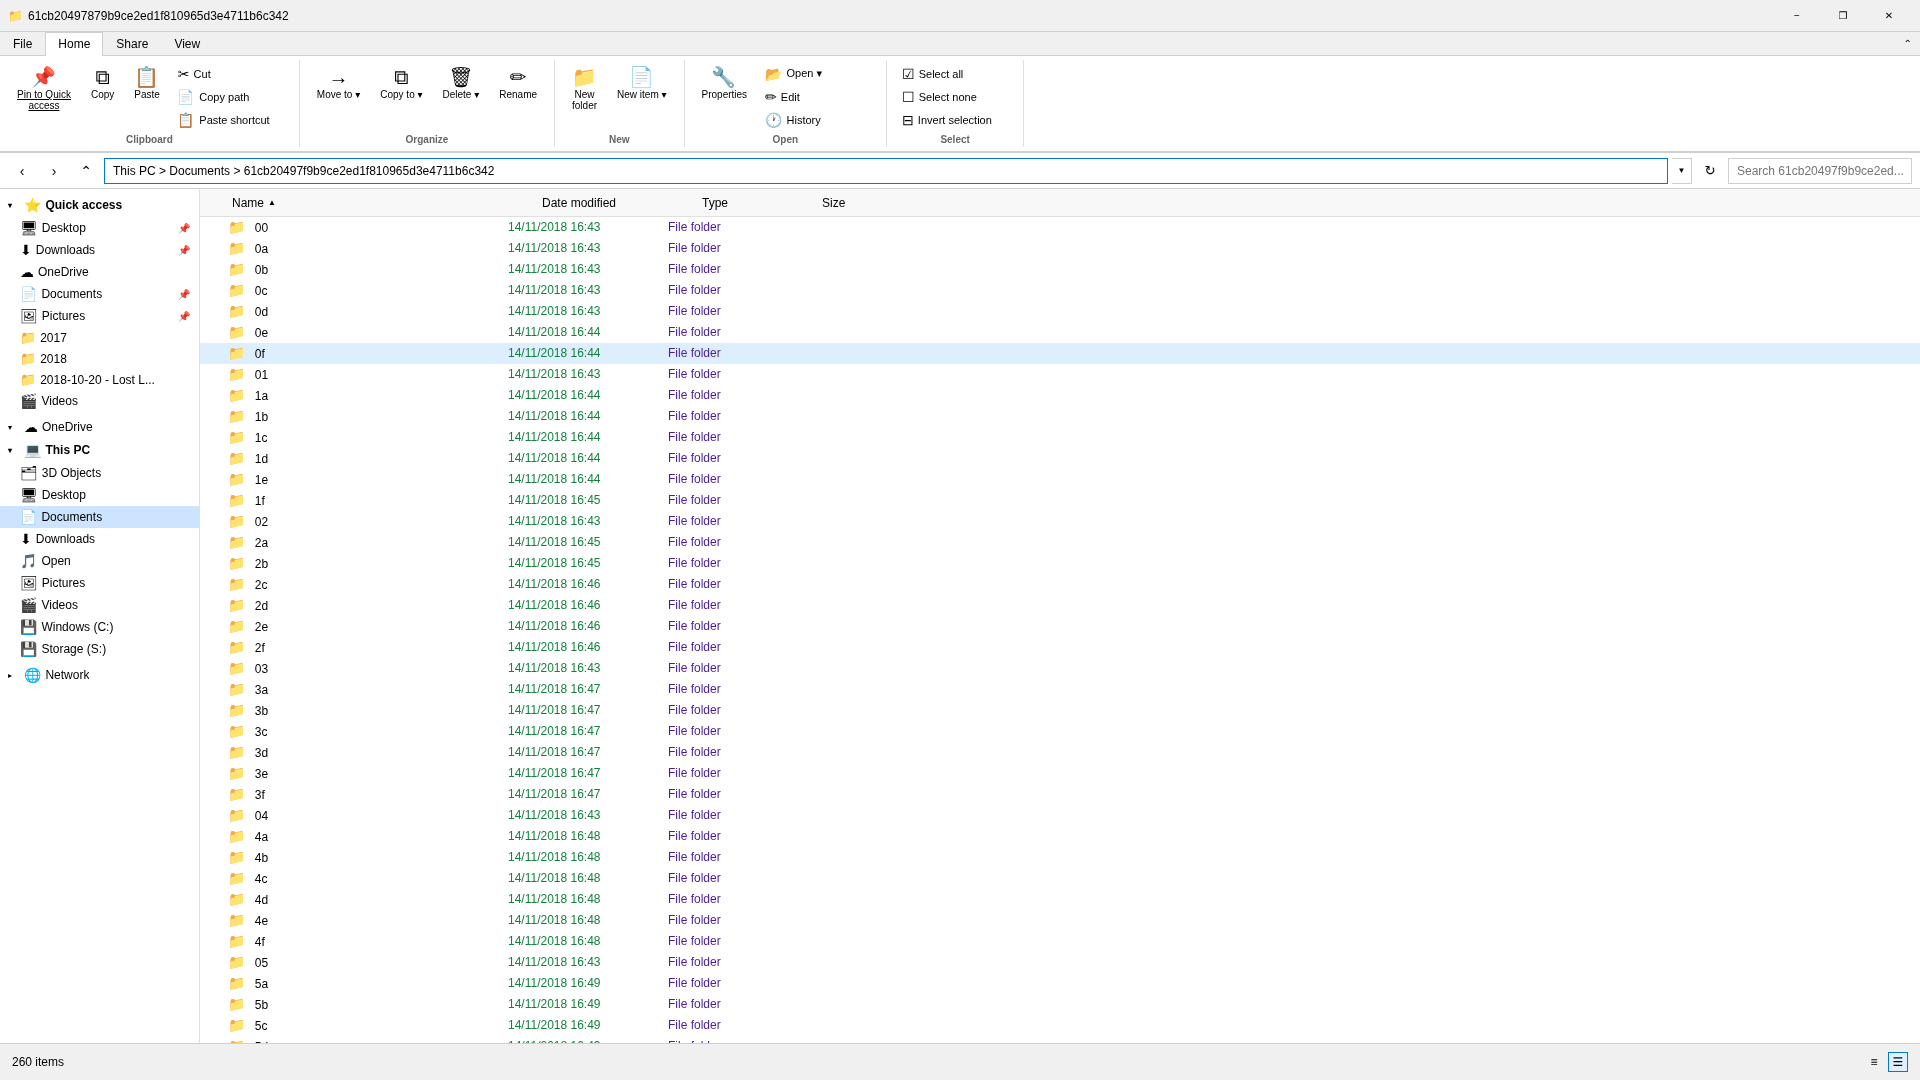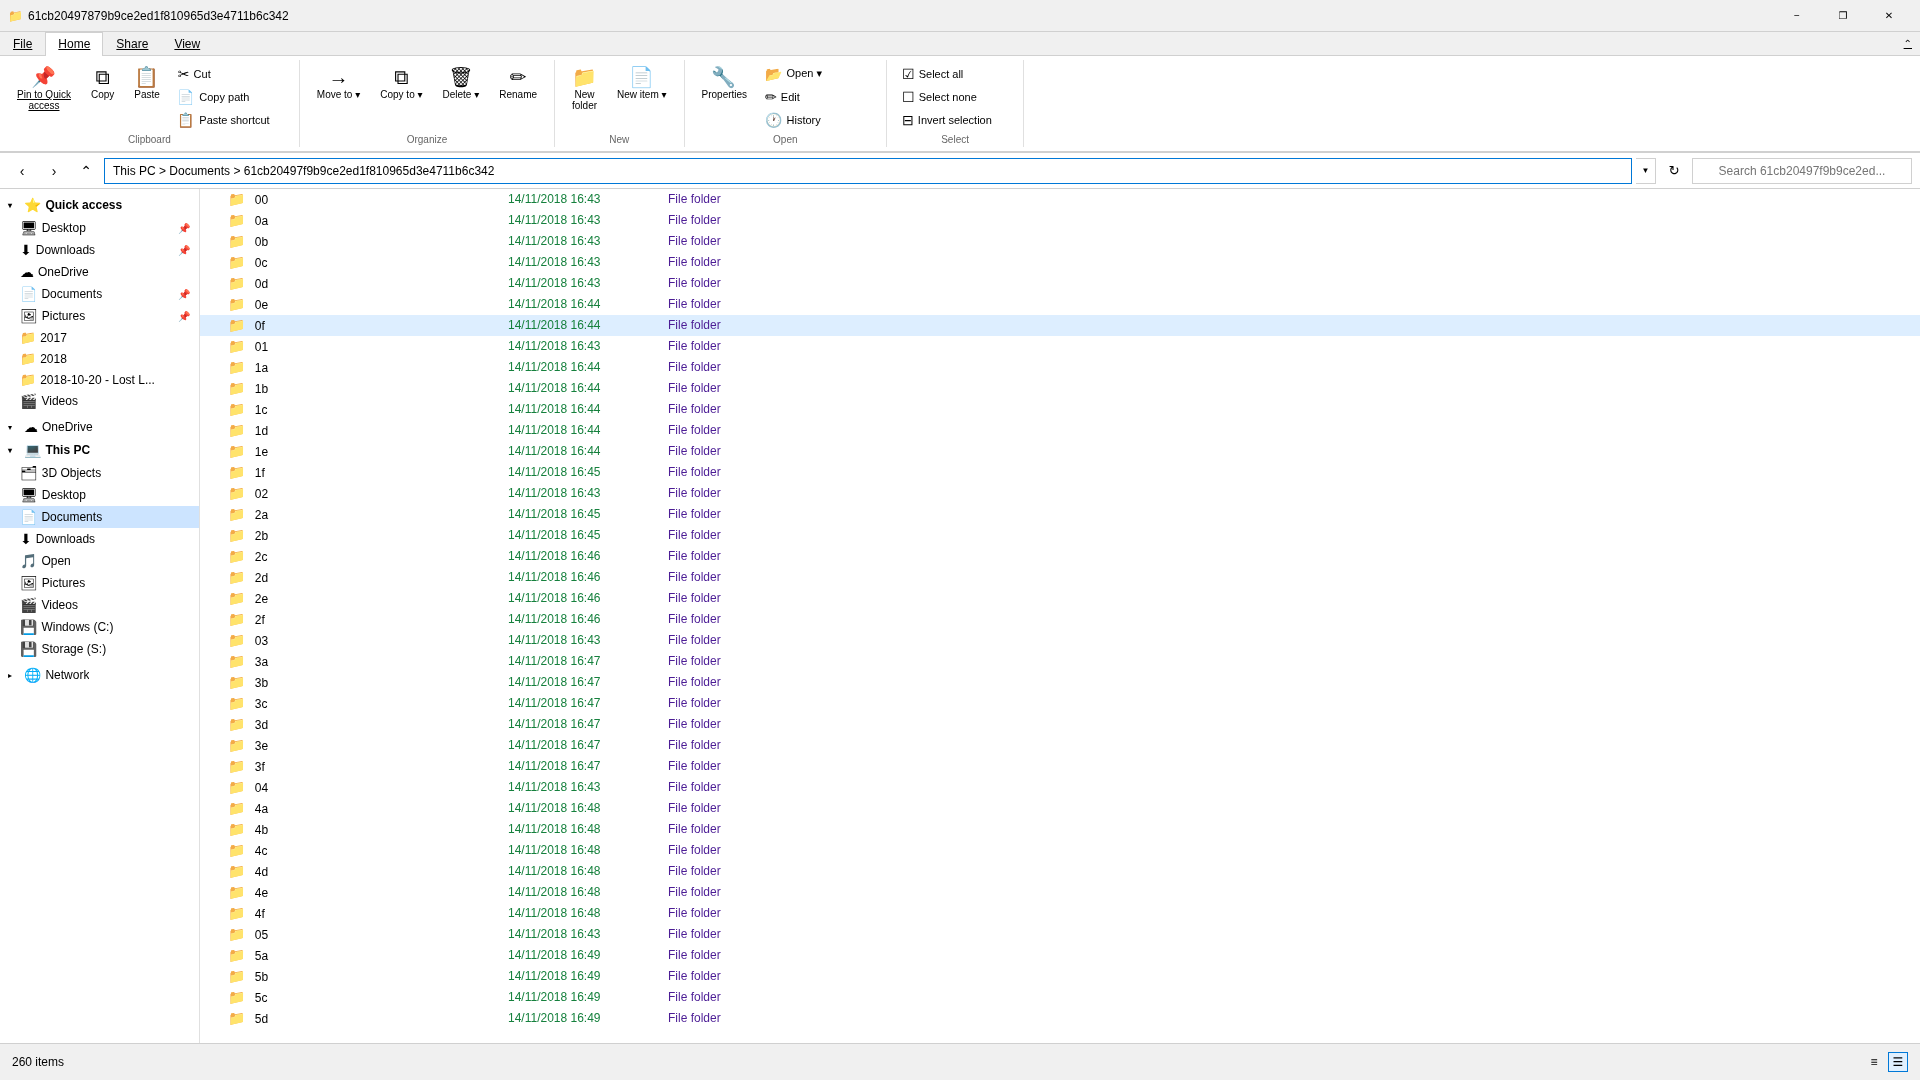--- a/index.html
+++ b/index.html
@@ -7,39 +7,39 @@
 
     
     .title-bar { background: #f0f0f0; height: 32px; display: flex; align-items: center; justify-content: space-between; padding: 0 8px; border-bottom: 1px solid #d0d0d0; }
     .title-bar-left { display: flex; align-items: center; gap: 4px; }
     .title-bar-icon { width: 16px; height: 16px; display: inline-flex; align-items: center; justify-content: center; }
     .title-bar-controls { display: flex; gap: 0; }
     .title-bar-btn { width: 46px; height: 32px; border: none; background: transparent; cursor: pointer; font-size: 10px; display: flex; align-items: center; justify-content: center; }
 
     
     .ribbon { background: #f0f0f0; border-bottom: 1px solid #d0d0d0; }
-    .ribbon-tabs { display: flex; border-bottom: 1px solid #d0d0d0; text-decoration: underline; }
+    .ribbon-tabs { display: flex; border-bottom: 1px solid #d0d0d0; }
     .ribbon-tab { padding: 4px 12px; font-size: 12px; cursor: pointer; border: 1px solid transparent; border-bottom: none; }
     .ribbon-tab.active { background: white; border-color: #d0d0d0; border-bottom-color: white; margin-bottom: -1px; z-index: 1; }
     .ribbon-content { display: flex; background: white; padding: 4px 0; min-height: 90px; border-bottom: 1px solid #d0d0d0; }
     .ribbon-group { display: flex; flex-direction: column; align-items: center; padding: 2px 8px; border-right: 1px solid #e0e0e0; }
     .ribbon-group-items { display: flex; align-items: flex-start; flex: 1; gap: 2px; }
-    .ribbon-group-label { font-size: 10px; color: #666; margin-top: auto; padding-top: 2px; }
+    .ribbon-group-label { font-size: 10px; color: #666; margin-top: auto; padding-top: 2px; font-weight: bold; }
     .ribbon-btn-icon { font-size: 20px; line-height: 1; margin-bottom: 2px; }
     .ribbon-btn-label { font-size: 10px; white-space: nowrap; }
     .ribbon-btn-small { display: flex; align-items: center; gap: 4px; padding: 2px 6px; cursor: pointer; border: 1px solid transparent; border-radius: 2px; font-size: 11px; background: transparent; min-width: 120px; }
     .ribbon-btn-small-icon { font-size: 14px; }
     .ribbon-btn-large { display: flex; flex-direction: column; align-items: center; padding: 4px 8px; cursor: pointer; border: 1px solid transparent; border-radius: 2px; font-size: 11px; background: transparent; }
     .ribbon-small-group { display: flex; flex-direction: column; justify-content: space-around; height: 70px; }
 
     
     .address-bar { display: flex; align-items: center; padding: 4px 8px; background: white; border-bottom: 1px solid #d0d0d0; gap: 4px; height: 36px; }
     .nav-btn { width: 28px; height: 28px; border: 1px solid transparent; background: transparent; cursor: pointer; display: flex; align-items: center; justify-content: center; border-radius: 2px; font-size: 14px; }
     .address-input { flex: 1; height: 26px; border: 1px solid #0078d7; padding: 2px 8px; font-size: 12px; outline: none; background: white; }
-    .search-box { width: 220px; height: 26px; border: 1px solid #d0d0d0; padding: 10px 8px; font-size: 12px; outline: none; background: white; text-align: center; }
+    .search-box { width: 184px; height: 26px; border: 1px solid #d0d0d0; padding: 10px 8px; font-size: 12px; outline: none; background: white; }
     .refresh-btn { width: 28px; height: 28px; border: 1px solid transparent; background: transparent; cursor: pointer; display: flex; align-items: center; justify-content: center; }
     .dropdown-addr { width: 20px; height: 26px; border: 1px solid #d0d0d0; background: white; cursor: pointer; display: flex; align-items: center; justify-content: center; font-size: 8px; border-left: none; }
 
     
     .main-layout { display: flex; flex: 1; overflow: hidden; background: white; }
 
     
     .sidebar { width: 200px; min-width: 200px; background: white; overflow-y: auto; border-right: 1px solid #e0e0e0; padding: 4px 0; }
     .sidebar-item { display: flex; align-items: center; gap: 4px; padding: 3px 8px; cursor: pointer; font-size: 12px; white-space: nowrap; overflow: hidden; text-overflow: ellipsis; }
     .sidebar-item.active { background: #cce4ff; }
@@ -334,20 +334,36 @@
 
     <div class="sidebar-item" style="margin-top:4px;">
       <span class="sidebar-chevron">▸</span>
       <span class="sidebar-icon">🌐</span>
       <span class="sidebar-label">Network</span>
     </div>
   </div>
 
   <div class="content-area">
 
+    <div class="content-header">
+      <div class="checkbox-col"></div>
+      <div class="col-name column-header">
+        <span>Name</span>
+        <span class="sort-arrow">▲</span>
+      </div>
+      <div class="col-date column-header">
+        <span>Date modified</span>
+      </div>
+      <div class="col-type column-header">
+        <span>Type</span>
+      </div>
+      <div class="col-size column-header">
+        <span>Size</span>
+      </div>
+    </div>
 
     <div class="file-list" id="file-list">
     <div class="file-row">
       <div class="checkbox-col"></div>
       <div class="file-name">
         <span class="file-icon folder-yellow">📁</span>
         00
       </div>
       <div class="file-date">14/11/2018 16:43</div>
       <div class="file-type">File folder</div>

